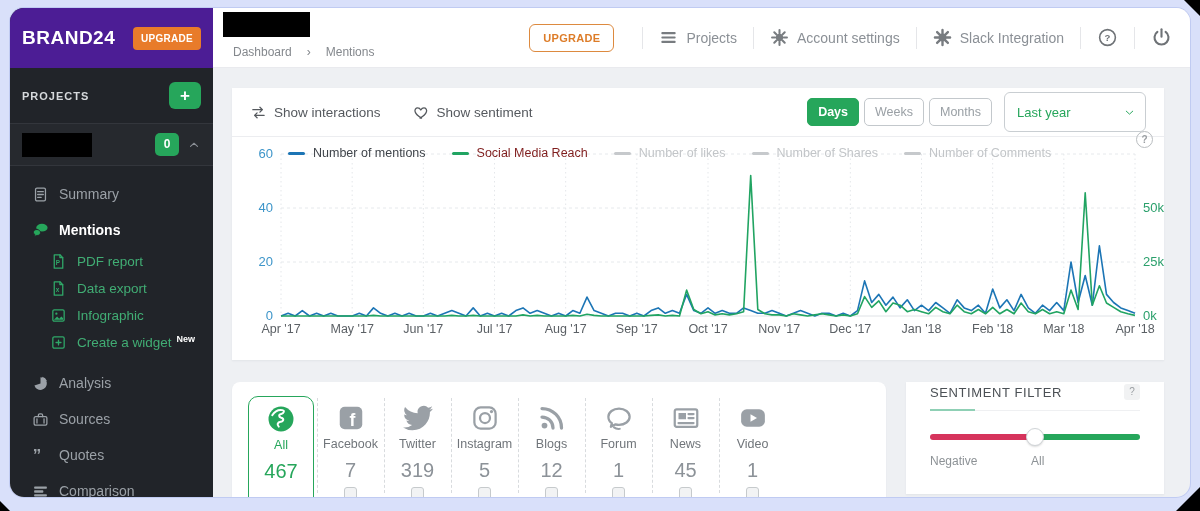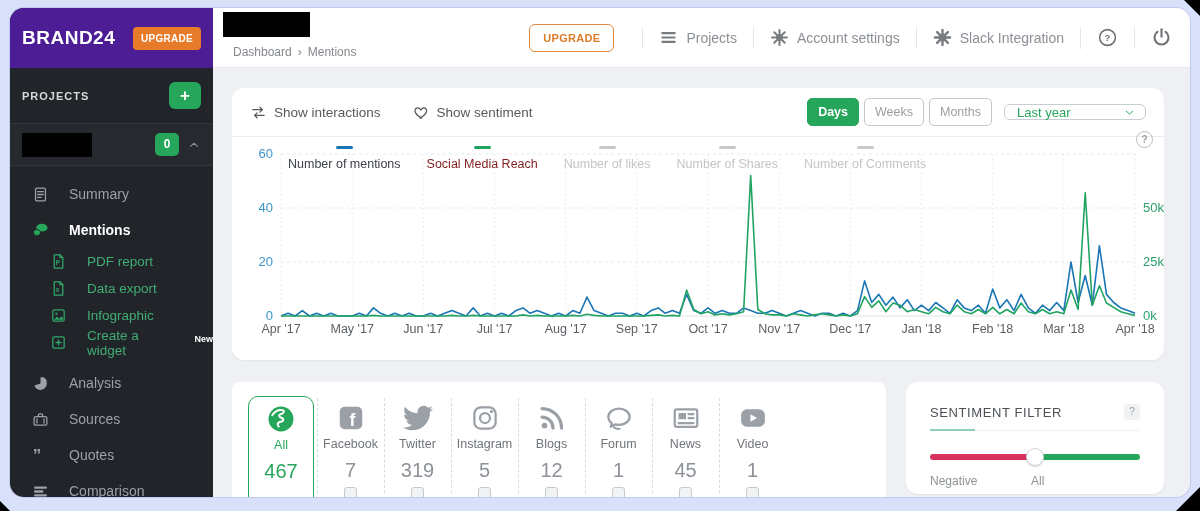--- a/index.html
+++ b/index.html
@@ -24,76 +24,76 @@
   .side-projects .lbl { color:#d6d9dc; font-size:11px; font-weight:bold; letter-spacing:1px; }
   .add-btn { margin-left:auto; width:32px; height:27px; background:#26a65b; border:none; border-radius:6px;
              color:#fff; font-size:17px; font-weight:bold; line-height:25px; cursor:pointer; }
   .side-project-row { height:42px; display:flex; align-items:center; padding:0 12px; background:#26292e;
                       border-bottom:1px solid #33363c; }
   .redacted-sm { width:70px; height:24px; background:#000; }
   .count-badge { margin-left:auto; min-width:24px; height:23px; background:#26a65b; border-radius:5px;
                  color:#fff; font-size:12px; font-weight:bold; text-align:center; line-height:23px; padding:0 4px; }
   .side-chev { color:#8a8f95; width:14px; height:14px; margin-left:8px; }
   .side-menu { padding-top:10px; }
-  .m-item { display:flex; align-items:center; height:36px; padding-left:22px; color:#9ba1a7; font-size:14px; cursor:pointer;gap:10px; }
+  .m-item { display:flex; align-items:center; height:36px; padding-left:22px; color:#9ba1a7; font-size:14px; cursor:pointer; }
   .m-item.active { color:#fff; font-weight:bold; }
   .m-item.active .mi { color:#26a65b; }
   .m-item.sub { height:27px; padding-left:40px; color:#41ad74; font-size:13.5px; }
   .m-item.sub .mi { color:#2fa868; }
   .m-item.gap { margin-top:9px; }
   .mi { width:17px; height:17px; margin-right:10px; flex:0 0 auto; }
   .new-badge { color:#fff; font-size:9px; font-weight:bold; margin-left:5px; position:relative; top:-4px; }
 
   
   .header { position:absolute; left:203px; top:0; right:0; height:60px; background:#fff; border-bottom:1px solid #e9eaee; }
   .redacted-lg { position:absolute; left:10px; top:4px; width:87px; height:25px; background:#000; }
-  .breadcrumb { position:absolute; left:20px; top:37px; font-size:12px; color:#84888d; display:flex; gap:6px; }
+  .breadcrumb { position:absolute; left:20px; top:37px; font-size:12px; color:#84888d; display:flex; gap:15px; }
   .hdr-right { position:absolute; right:18px; top:0; height:100%; display:flex; align-items:center; gap:16px; }
   .top-upgrade { border:1.5px solid #dd8a3f; color:#dd7c28; background:#fff; font-weight:bold; font-size:11px;
                  letter-spacing:.3px; padding:7px 13px; border-radius:6px; cursor:pointer; margin-right:12px; }
   .vdiv { width:1px; height:22px; background:#e5e6e9; }
   .nav-item { display:flex; align-items:center; gap:8px; color:#8b9096; font-size:14px; cursor:pointer; }
   .nav-item .hi { width:19px; height:19px; color:#787c80; }
   .hicon { width:21px; height:21px; color:#6f7377; cursor:pointer; }
 
   
-  .card { position:absolute; background:#fff; border-radius:12px; box-shadow:0 1px 2px rgba(40,50,60,.06); }
+  .card { position:absolute; background:#fff; border-radius:0; box-shadow:0 1px 2px rgba(40,50,60,.06); }
   .chart-card { left:222px; top:80px; width:932px; height:272px; }
   .chart-toolbar { height:49px; display:flex; align-items:center; padding:0 18px; border-bottom:1px solid #ecedf0; }
   .toggle { display:flex; align-items:center; gap:7px; color:#55595e; font-size:13.5px; margin-right:32px; cursor:pointer; }
   .toggle .ti { width:17px; height:17px; color:#55595e; }
   .tb-right { margin-left:auto; display:flex; align-items:center; gap:5px; }
   .seg { height:28px; padding:0 10px; border-radius:5px; font-size:12.5px; cursor:pointer;
          background:#fff; border:1px solid #c3c8cc; color:#9aa0a5; }
   .seg.active { background:#26a65b; border-color:#26a65b; color:#fff; font-weight:bold; }
-  .period { position:relative; margin-left:12px; width:142px; height:16px; border:1px solid #c9ced2; border-radius:6px;
+  .period { position:relative; margin-left:12px; width:142px; height:40px; border:1px solid #c9ced2; border-radius:6px;
             display:flex; align-items:center; padding:0 12px; color:#26a65b; font-size:13px; cursor:pointer; background:#fff; }
   .period .pi { position:absolute; right:9px; width:13px; height:13px; color:#26a65b; }
   .chart-area { position:relative; height:222px; }
   .legend { position:absolute; left:56px; top:9px; display:flex; gap:26px; z-index:2; }
-  .lg-item { display:flex; align-items:center; gap:8px; font-size:12.5px; cursor:pointer;flex-direction:column; }
+  .lg-item { display:flex; align-items:center; gap:8px; font-size:12.5px; cursor:pointer; }
   .lg-dash { width:17px; height:3px; border-radius:2px; }
   .chart-help { position:absolute; right:11px; top:-6px; width:17px; height:17px; border:1.3px solid #b9bdc0; border-radius:50%;
                 color:#9a9ea2; font-size:10px; font-weight:bold; text-align:center; line-height:15px; cursor:pointer; z-index:2; }
   #chart-svg { position:absolute; left:0; top:0; }
 
   
   .sources-card { left:222px; top:374px; width:654px; height:115px; border-radius:8px 8px 0 0; overflow:hidden; }
   .src-row { display:flex; padding:14px 0 0 16px; height:100%; }
   .src-item { width:67px; text-align:center; position:relative; }
   .src-item .sep { position:absolute; left:0; top:2px; bottom:4px; border-left:1px dashed #d8dbde; }
   .src-item.allbox { width:66px; border:1.5px solid #26a65b; border-radius:10px; height:120px; margin-right:3px; cursor:pointer; }
   .src-ico { width:30px; height:30px; margin:7px auto 4px; color:#9aa0a6; }
   .src-label { font-size:12.5px; color:#70757a; }
   .src-count { font-size:20px; color:#8c9298; margin-top:8px; }
   .src-item.allbox .src-label, .src-item.allbox .src-count { color:#26a65b; }
   .cbx { width:13px; height:13px; border:1px solid #c6cacc; border-radius:3px; background:#f2f3f4; margin:5px auto 0; cursor:pointer; }
 
   
-  .sent-card { left:896px; top:374px; width:258px; height:112px; padding:22px 24px 0; }
+  .sent-card { left:896px; top:374px; width:258px; height:112px; padding:2px 24px 0; }
   .sent-head { display:flex; align-items:center; }
   .sent-title { font-size:13px; color:#4b5055; letter-spacing:.6px; }
   .sent-help { margin-left:auto; width:16px; height:16px; background:#f1f2f3; border-radius:3px; color:#9a9ea2;
                font-size:10px; text-align:center; line-height:16px; cursor:pointer; }
   .sent-div { margin-top:10px; height:1px; background:#eff0f2; position:relative; }
   .sent-div::before { content:""; position:absolute; left:0; top:-1px; width:45px; height:2px; background:#8fd0b5; }
   .slider { position:relative; margin-top:17px; height:18px; }
   .track-l { position:absolute; left:0; top:6px; width:50%; height:6px; background:#d6335c; border-radius:3px 0 0 3px; }
   .track-r { position:absolute; right:0; top:6px; width:50%; height:6px; background:#26a65b; border-radius:0 3px 3px 0; }
   .knob { position:absolute; left:50%; top:0; width:18px; height:18px; margin-left:-9px; background:#fff;

